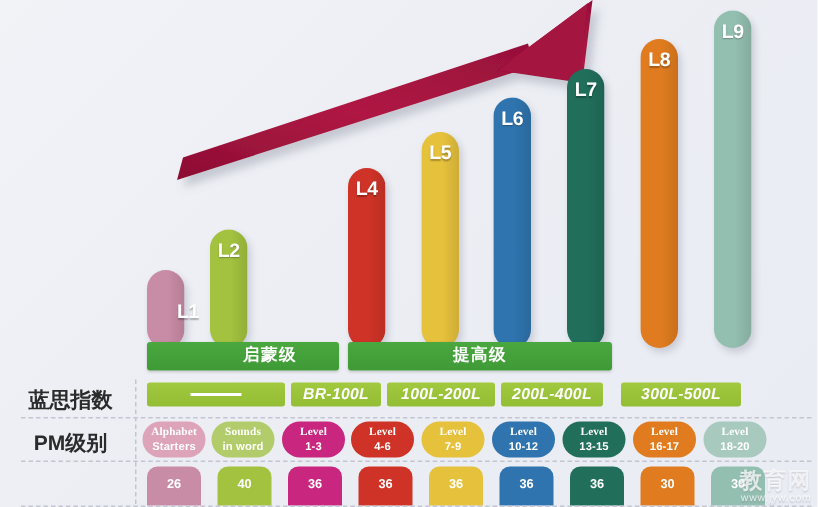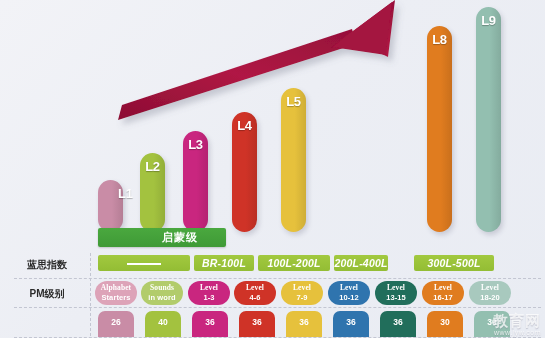--- a/index.html
+++ b/index.html
@@ -53,21 +53,21 @@
   
   #table{ position:absolute; left:0; top:251px; width:545px; height:87px; }
   .row{ position:absolute; left:0; width:545px; }
   .row-label{
     position:absolute;
     left:8px;
     width:78px;
     text-align:center;
     color:#2b2b2b;
     font-weight:bold;
-    font-size:10px;
+    font-size:14px;
   }
   .hrule{
     position:absolute;
     left:14px; right:4px;
     height:0;
     border-top:1px dashed #c3c6d2;
   }
   .vrule{
     position:absolute;
     left:90px; top:253px;
@@ -148,57 +148,61 @@
     </defs>
     <g filter="url(#arsh)">
       <polygon points="118,120 122,105 352,29 356,44" fill="url(#argrad)"></polygon>
       <polygon points="330,48 395,0 388,57 355,41" fill="url(#argrad)"></polygon>
       <polygon points="332,47 392,2 386,55" fill="#a4123f"></polygon>
     </g>
   </svg>
 
   <div id="bars">
       <div class="bar" style="left: 98px; top: 180px; width: 25px; height: 52px; background: linear-gradient(90deg, rgb(201, 140, 166) 0%, rgb(201, 140, 166) 55%, rgba(0, 0, 0, 0.1) 100%), rgb(201, 140, 166); background-blend-mode: normal;">
-        <span class="lbl" style="top: 6px; margin-left: 20px;">L1</span>
+        <span class="lbl" style="top: 20px; margin-left: 20px;">L1</span>
       </div>
       <div class="bar" style="left: 140px; top: 153px; width: 25px; height: 79px; background: linear-gradient(90deg, rgb(163, 194, 63) 0%, rgb(163, 194, 63) 55%, rgba(0, 0, 0, 0.1) 100%), rgb(163, 194, 63); background-blend-mode: normal;">
         <span class="lbl" style="top: 6px;">L2</span>
       </div>
-      <div class="bar" style="left: 183px; top: 131px; width: 25px; height: 101px; background: linear-gradient(90deg, rgb(201, 38, 127) 0%, rgb(201, 38, 127) 55%, rgba(0, 0, 0, 0.1) 100%), rgb(201, 38, 127); background-blend-mode: normal;">
-        <span class="lbl" style="top: 6px;">L3</span>
-      </div>
       <div class="bar" style="left: 232px; top: 112px; width: 25px; height: 120px; background: linear-gradient(90deg, rgb(207, 51, 39) 0%, rgb(207, 51, 39) 55%, rgba(0, 0, 0, 0.1) 100%), rgb(207, 51, 39); background-blend-mode: normal;">
         <span class="lbl" style="top: 6px;">L4</span>
       </div>
       <div class="bar" style="left: 281px; top: 88px; width: 25px; height: 144px; background: linear-gradient(90deg, rgb(230, 193, 60) 0%, rgb(230, 193, 60) 55%, rgba(0, 0, 0, 0.1) 100%), rgb(230, 193, 60); background-blend-mode: normal;">
         <span class="lbl" style="top: 6px;">L5</span>
       </div>
+      <div class="bar" style="left: 329px; top: 65px; width: 25px; height: 167px; background: linear-gradient(90deg, rgb(47, 116, 174) 0%, rgb(47, 116, 174) 55%, rgba(0, 0, 0, 0.1) 100%), rgb(47, 116, 174); background-blend-mode: normal;">
+        <span class="lbl" style="top: 6px;">L6</span>
+      </div>
+      <div class="bar" style="left: 378px; top: 46px; width: 25px; height: 186px; background: linear-gradient(90deg, rgb(33, 110, 91) 0%, rgb(33, 110, 91) 55%, rgba(0, 0, 0, 0.1) 100%), rgb(33, 110, 91); background-blend-mode: normal;">
+        <span class="lbl" style="top: 6px;">L7</span>
+      </div>
       <div class="bar" style="left: 427px; top: 26px; width: 25px; height: 206px; background: linear-gradient(90deg, rgb(224, 124, 31) 0%, rgb(224, 124, 31) 55%, rgba(0, 0, 0, 0.1) 100%), rgb(224, 124, 31); background-blend-mode: normal;">
         <span class="lbl" style="top: 6px;">L8</span>
       </div>
       <div class="bar" style="left: 476px; top: 7px; width: 25px; height: 225px; background: linear-gradient(90deg, rgb(147, 191, 176) 0%, rgb(147, 191, 176) 55%, rgba(0, 0, 0, 0.1) 100%), rgb(147, 191, 176); background-blend-mode: normal;">
         <span class="lbl" style="top: 6px;">L9</span>
       </div>
     </div>
 
   <div id="groups">
       <div class="group-band" style="left: 98px; width: 128px; padding-left: 36px;">启蒙级</div>
+      <div class="group-band" style="left: 232px; width: 176px;">提高级</div>
     </div>
 
   <div id="table">
 
     <div class="vrule" style="top:2px;"></div>
 
     <div class="row" style="top:0px;height:28px;">
       <div class="row-label" style="top:7px;">蓝思指数</div>
       <div id="lex-cells">
           <div class="lex-cell dash" style="left: 98px; top: 4px; width: 92px;"><span></span></div>
           <div class="lex-cell" style="left: 194px; top: 4px; width: 60px;">BR-100L</div>
           <div class="lex-cell" style="left: 258px; top: 4px; width: 72px;">100L-200L</div>
-          <div class="lex-cell" style="left: 334px; top: 4px; width: 54px;">200L-400L</div>
+          <div class="lex-cell" style="left: 334px; top: 4px; width: 68px;">200L-400L</div>
           <div class="lex-cell" style="left: 414px; top: 4px; width: 80px;">300L-500L</div>
         </div>
       <div class="hrule" style="top:27px;"></div>
     </div>
 
     <div class="row" style="top:28px;height:29px;">
       <div class="row-label" style="top:8px;">PM级别</div>
       <div id="pm-cells">
           <div class="pm-cell" style="left: 95px; top: 2px; width: 42px; background: rgb(221, 163, 184);">
             <span class="l1">Alphabet</span>

